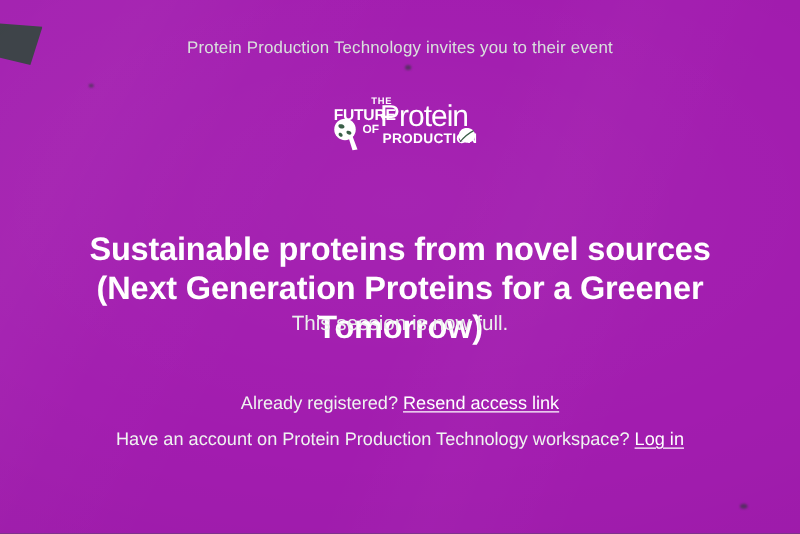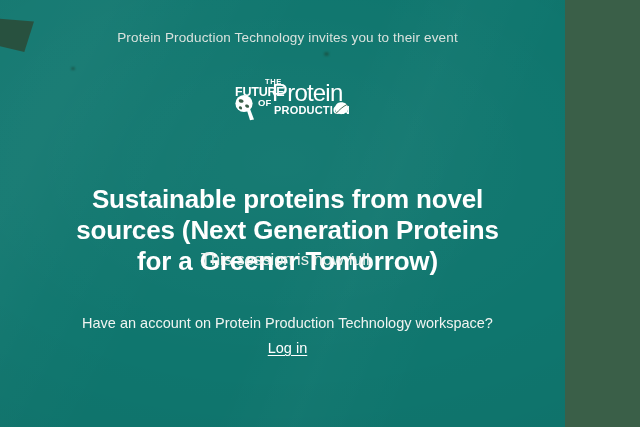--- a/index.html
+++ b/index.html
@@ -10,25 +10,24 @@
     width: 640px;
     height: 427px;
     overflow: hidden;
     font-family: "Liberation Sans", sans-serif;
     background: #3a5f48;
   }
 
   
   .page {
     position: relative;
-    width: 555px;
+    width: 640px;
     height: 427px;
-    background: #0f766e;
+    background: #a21caf;
     overflow: hidden;
-    padding-left: 10px;
   }
 
   
   .bg-layer {
     position: absolute;
     inset: 0;
     pointer-events: none;
   }
   .bg-diag {
     background:
@@ -136,21 +135,21 @@
     top: 311px;
     left: 60px;
     right: 60px;
   }
   .footer-row {
     font-size: 14.5px;
     line-height: 25px;
     color: #f0f4f1;
     font-weight: 400;
   }
-  .footer-row + .footer-row { margin-top: 18px; }
+  .footer-row + .footer-row { margin-top: 4px; }
 
   .link {
     color: #ffffff;
     text-decoration: underline;
     text-underline-offset: 2px;
     text-decoration-thickness: 1px;
     cursor: pointer;
   }
 </style>
 </head>
@@ -201,20 +200,24 @@
         </g>
       </svg>
     </div>
 
     <h1 class="session-title">Sustainable proteins from novel sources (Next Generation Proteins for a Greener Tomorrow)</h1>
 
     <div class="session-status">This session is now full.</div>
 
     <div class="footer">
 
+      <div class="footer-row">
+        <span>Already registered?</span>
+        <span class="link">Resend access link</span>
+      </div>
 
       <div class="footer-row">
         <span>Have an account on Protein Production Technology workspace?</span>
         <span class="link">Log in</span>
       </div>
 
     </div>
 
   </div>
 </div>

